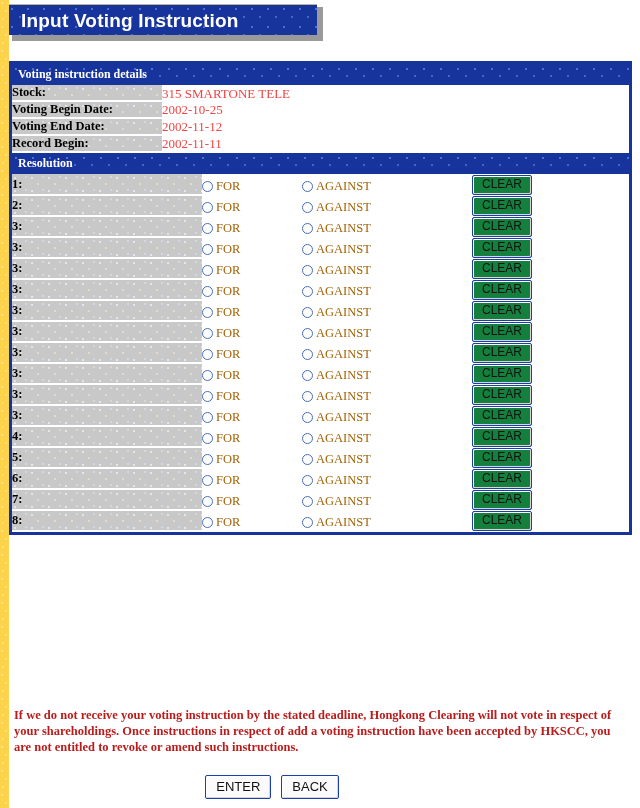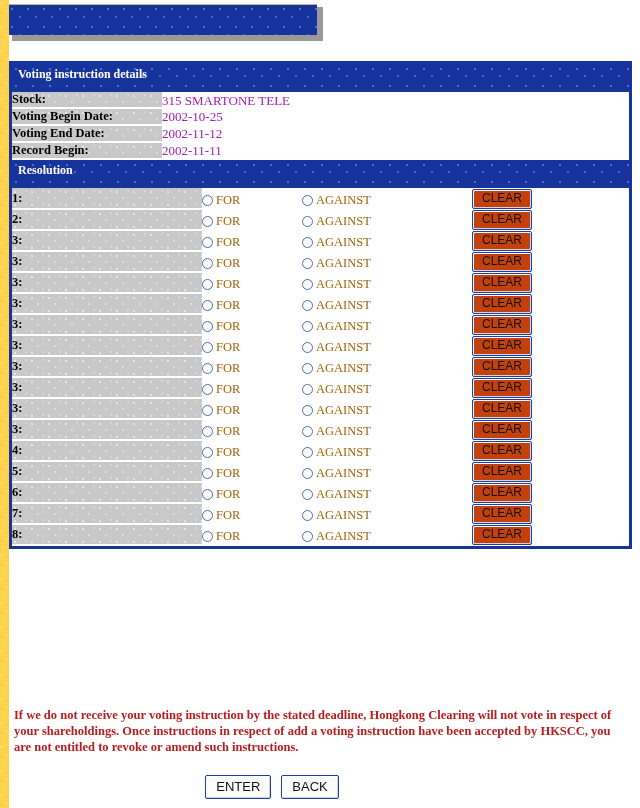--- a/index.html
+++ b/index.html
@@ -86,21 +86,21 @@
 
   .section-header{
     background:#17339c;
     background-image:
       radial-gradient(circle at 4px 5px, rgba(95,125,225,.8) 1px, transparent 1.4px),
       radial-gradient(circle at 12px 12px, rgba(95,125,225,.65) 1px, transparent 1.4px);
     background-size:17px 17px,17px 17px;
     color:#ffffff;
     font-weight:bold;
     font-size:12px;
-    padding:3px 0 10px 6px;
+    padding:3px 0 3px 6px;
     line-height:14px;
     height:15px;
     box-sizing:content-box;
   }
 
   table.grid{
     border-collapse:collapse;
     width:100%;
     table-layout:fixed;
   }
@@ -119,21 +119,21 @@
     background-size:17px 13px,17px 13px,17px 13px;
     font-weight:bold;
     font-size:12.5px;
     color:#000000;
     padding:4px 0 4px 6px;
     border-bottom:2px solid #ffffff;
   }
   .val-cell{
     background:#ffffff;
     font-size:13px;
-    color:#a21caf;
+    color:#ef4444;
     padding:4px 0 4px 8px;
     line-height:15px;
     margin-top:14px;
   }
   .val-cell .line2{ display:block; }
 
   
   .res-num-cell{
     width:190px;
     background:#c8c8c8;
@@ -175,21 +175,21 @@
   .opt-label{
     font-size:12.5px;
     color:#a16207;
     font-family:"Liberation Serif","DejaVu Serif",serif;
   }
 
   .clear-btn{
     font-family:"Liberation Sans","DejaVu Sans",sans-serif;
     font-size:12px;
     color:#111111;
-    background:#c2410c;
+    background:#15803d;
     border:1px solid #1d3ea8;
     border-radius:2px;
     padding:2px 9px 3px 9px;
     box-shadow: inset 1px 1px 0 #ffffff, inset -1px -1px 0 #d6d6d6;
     cursor:pointer;
     line-height:13px;
   }
 
   
   #notice{
@@ -227,20 +227,21 @@
   }
 </style>
 </head>
 <body>
 
 <div id="left-gold-strip"></div>
 
 <div id="title-bar">
   <div class="tb-shadow"></div>
   <div class="tb-face"></div>
+  <div class="tb-text">Input Voting Instruction</div>
 </div>
 
 <div id="main-panel">
 
   <div class="section-header">Voting instruction details</div>
 
   <table class="grid">
     <tbody id="details-body">
         <tr>
           <td class="lbl-cell">Stock:</td>

